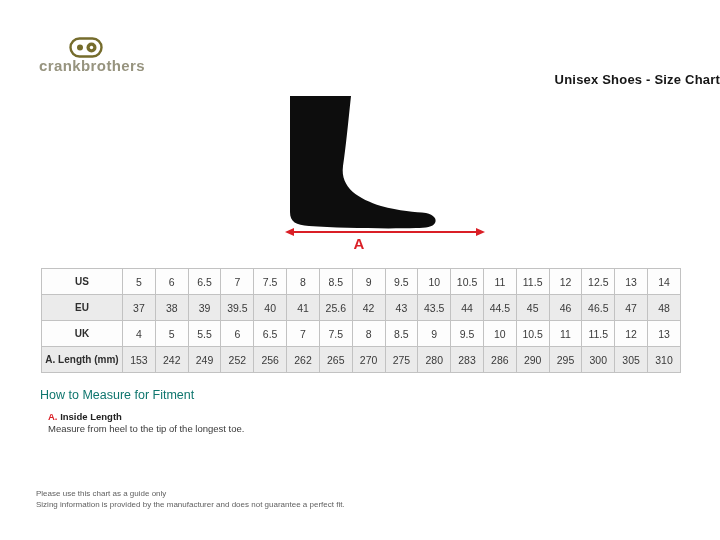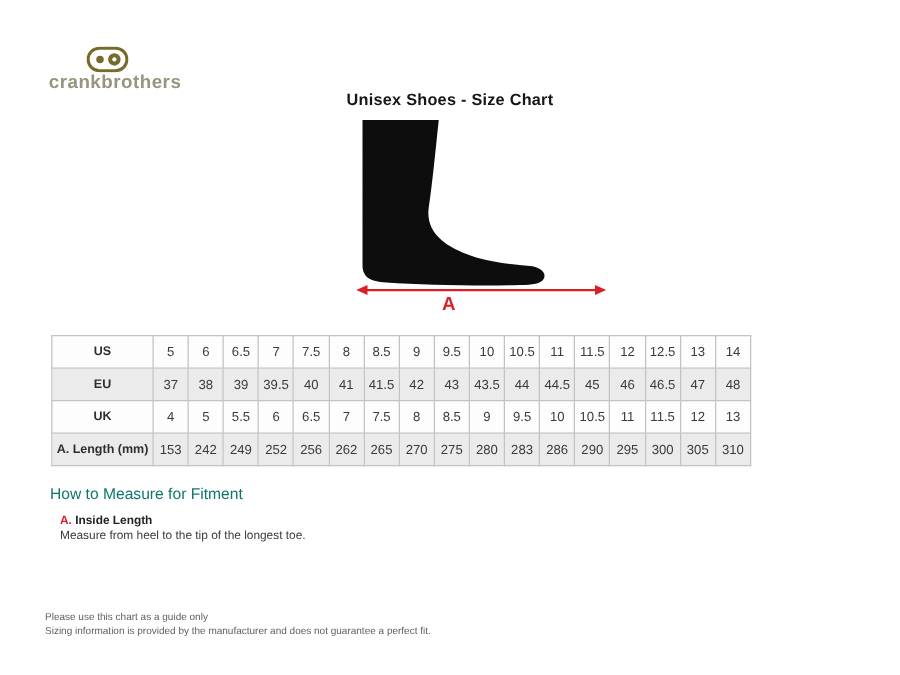--- a/index.html
+++ b/index.html
@@ -8,34 +8,34 @@
     font-family:"Liberation Sans",sans-serif;color:#1f1f1f;
   }
   
   .logo-icon{position:absolute;left:69px;top:37px;}
   .logo-text{
     position:absolute;left:39px;top:57px;font-size:15px;color:#97947f;
     letter-spacing:.4px;font-weight:700;
   }
   
   .page-title{
-    position:absolute;left:0;right:0;top:72px;margin:0;text-align:center;
+    position:absolute;left:0;right:0;top:72px;margin:0;text-align:right;
     font-size:13px;font-weight:bold;color:#161616;letter-spacing:.2px;
   }
   
   .diagram{position:absolute;left:285px;top:96px;width:200px;height:165px;}
   .foot-svg{position:absolute;left:0;top:0;}
   .arrow-svg{position:absolute;left:0;top:130px;}
   .arrow-label{
     position:absolute;left:74px;top:139px;transform:translateX(-50%);
     color:#da1f26;font-weight:bold;font-size:15px;
   }
   
   .size-table{
-    position:absolute;left:41px;top:268px;width:560px;
+    position:absolute;left:41px;top:268px;width:640px;
     border-collapse:collapse;table-layout:fixed;
   }
   .size-table th,.size-table td{
     border:1px solid #c2c2c2;height:25px;text-align:center;vertical-align:middle;
     font-size:10.5px;color:#3a3a3a;padding:0;overflow:hidden;white-space:nowrap;
   }
   .size-table th{width:80px;font-weight:bold;font-size:10px;color:#2e2e2e;}
   .size-table tr:nth-child(odd){background:#fdfdfd;}
   .size-table tr:nth-child(even){background:#ebebeb;}
   
@@ -106,21 +106,21 @@
           <td>14</td>
         </tr>
         <tr>
           <th>EU</th>
           <td>37</td>
           <td>38</td>
           <td>39</td>
           <td>39.5</td>
           <td>40</td>
           <td>41</td>
-          <td>41.5</td>
+          <td>25.6</td>
           <td>42</td>
           <td>43</td>
           <td>43.5</td>
           <td>44</td>
           <td>44.5</td>
           <td>45</td>
           <td>46</td>
           <td>46.5</td>
           <td>47</td>
           <td>48</td>

